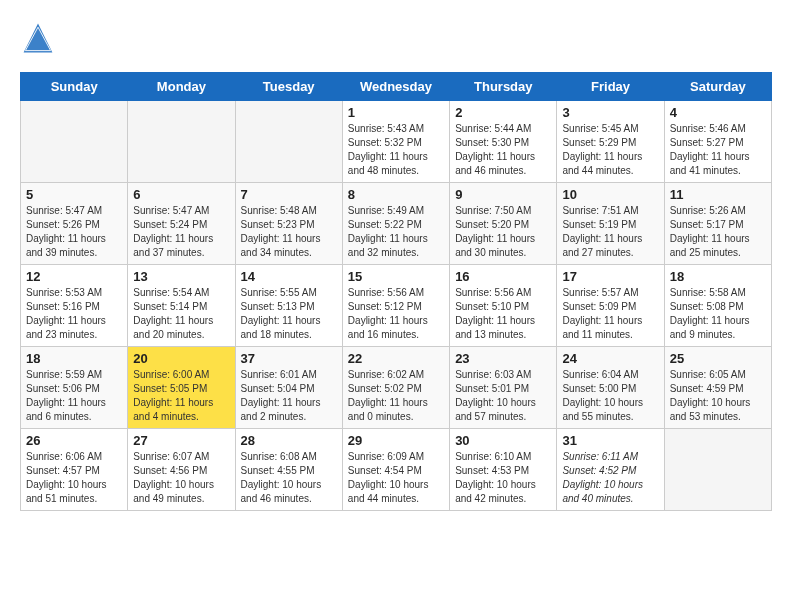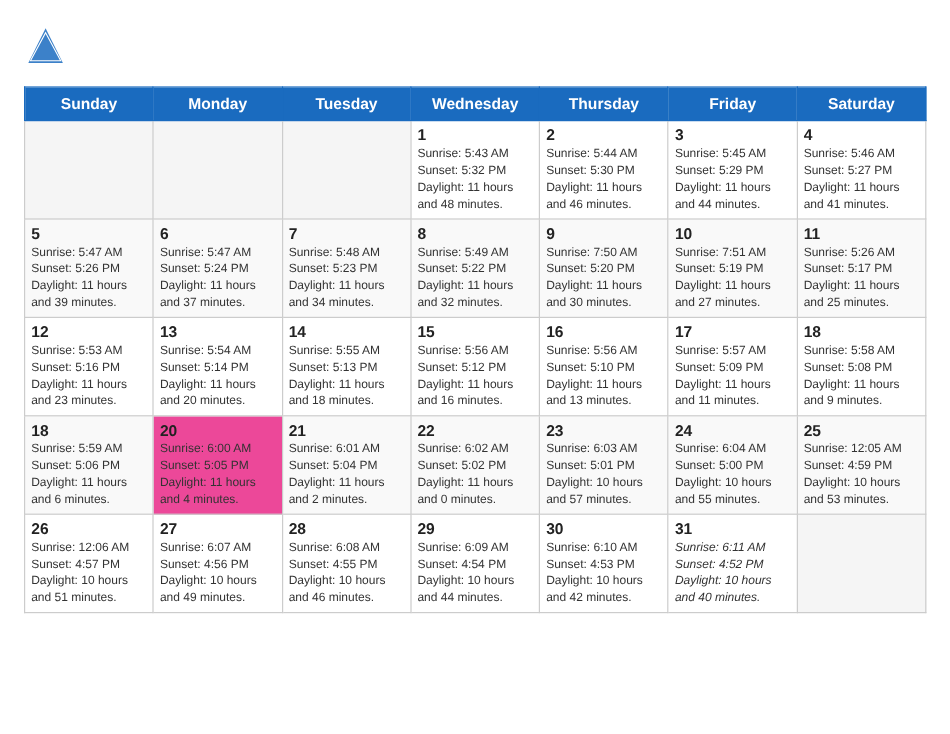--- a/index.html
+++ b/index.html
@@ -258,29 +258,29 @@
         </td>
       </tr>
       <tr>
         <td style="background: rgb(249, 249, 249);">
           <span class="day-num">18</span>
           <div class="day-detail" style="white-space: pre-line;">Sunrise: 5:59 AM
 Sunset: 5:06 PM
 Daylight: 11 hours
 and 6 minutes.</div>
         </td>
-        <td style="background: #ec4899;">
+        <td style="background: #fde047;">
           <span class="day-num">20</span>
           <div class="day-detail" style="white-space: pre-line;">Sunrise: 6:00 AM
 Sunset: 5:05 PM
 Daylight: 11 hours
 and 4 minutes.</div>
         </td>
         <td style="background: rgb(249, 249, 249);">
-          <span class="day-num">21</span>
+          <span class="day-num">37</span>
           <div class="day-detail" style="white-space: pre-line;">Sunrise: 6:01 AM
 Sunset: 5:04 PM
 Daylight: 11 hours
 and 2 minutes.</div>
         </td>
         <td style="background: rgb(249, 249, 249);">
           <span class="day-num">22</span>
           <div class="day-detail" style="white-space: pre-line;">Sunrise: 6:02 AM
 Sunset: 5:02 PM
 Daylight: 11 hours
@@ -295,30 +295,30 @@
         </td>
         <td style="background: rgb(249, 249, 249);">
           <span class="day-num">24</span>
           <div class="day-detail" style="white-space: pre-line;">Sunrise: 6:04 AM
 Sunset: 5:00 PM
 Daylight: 10 hours
 and 55 minutes.</div>
         </td>
         <td style="background: rgb(249, 249, 249);">
           <span class="day-num">25</span>
-          <div class="day-detail" style="white-space: pre-line;">Sunrise: 12:05 AM
+          <div class="day-detail" style="white-space: pre-line;">Sunrise: 6:05 AM
 Sunset: 4:59 PM
 Daylight: 10 hours
 and 53 minutes.</div>
         </td>
       </tr>
       <tr>
         <td style="background: rgb(255, 255, 255);">
           <span class="day-num">26</span>
-          <div class="day-detail" style="white-space: pre-line;">Sunrise: 12:06 AM
+          <div class="day-detail" style="white-space: pre-line;">Sunrise: 6:06 AM
 Sunset: 4:57 PM
 Daylight: 10 hours
 and 51 minutes.</div>
         </td>
         <td style="background: rgb(255, 255, 255);">
           <span class="day-num">27</span>
           <div class="day-detail" style="white-space: pre-line;">Sunrise: 6:07 AM
 Sunset: 4:56 PM
 Daylight: 10 hours
 and 49 minutes.</div>

